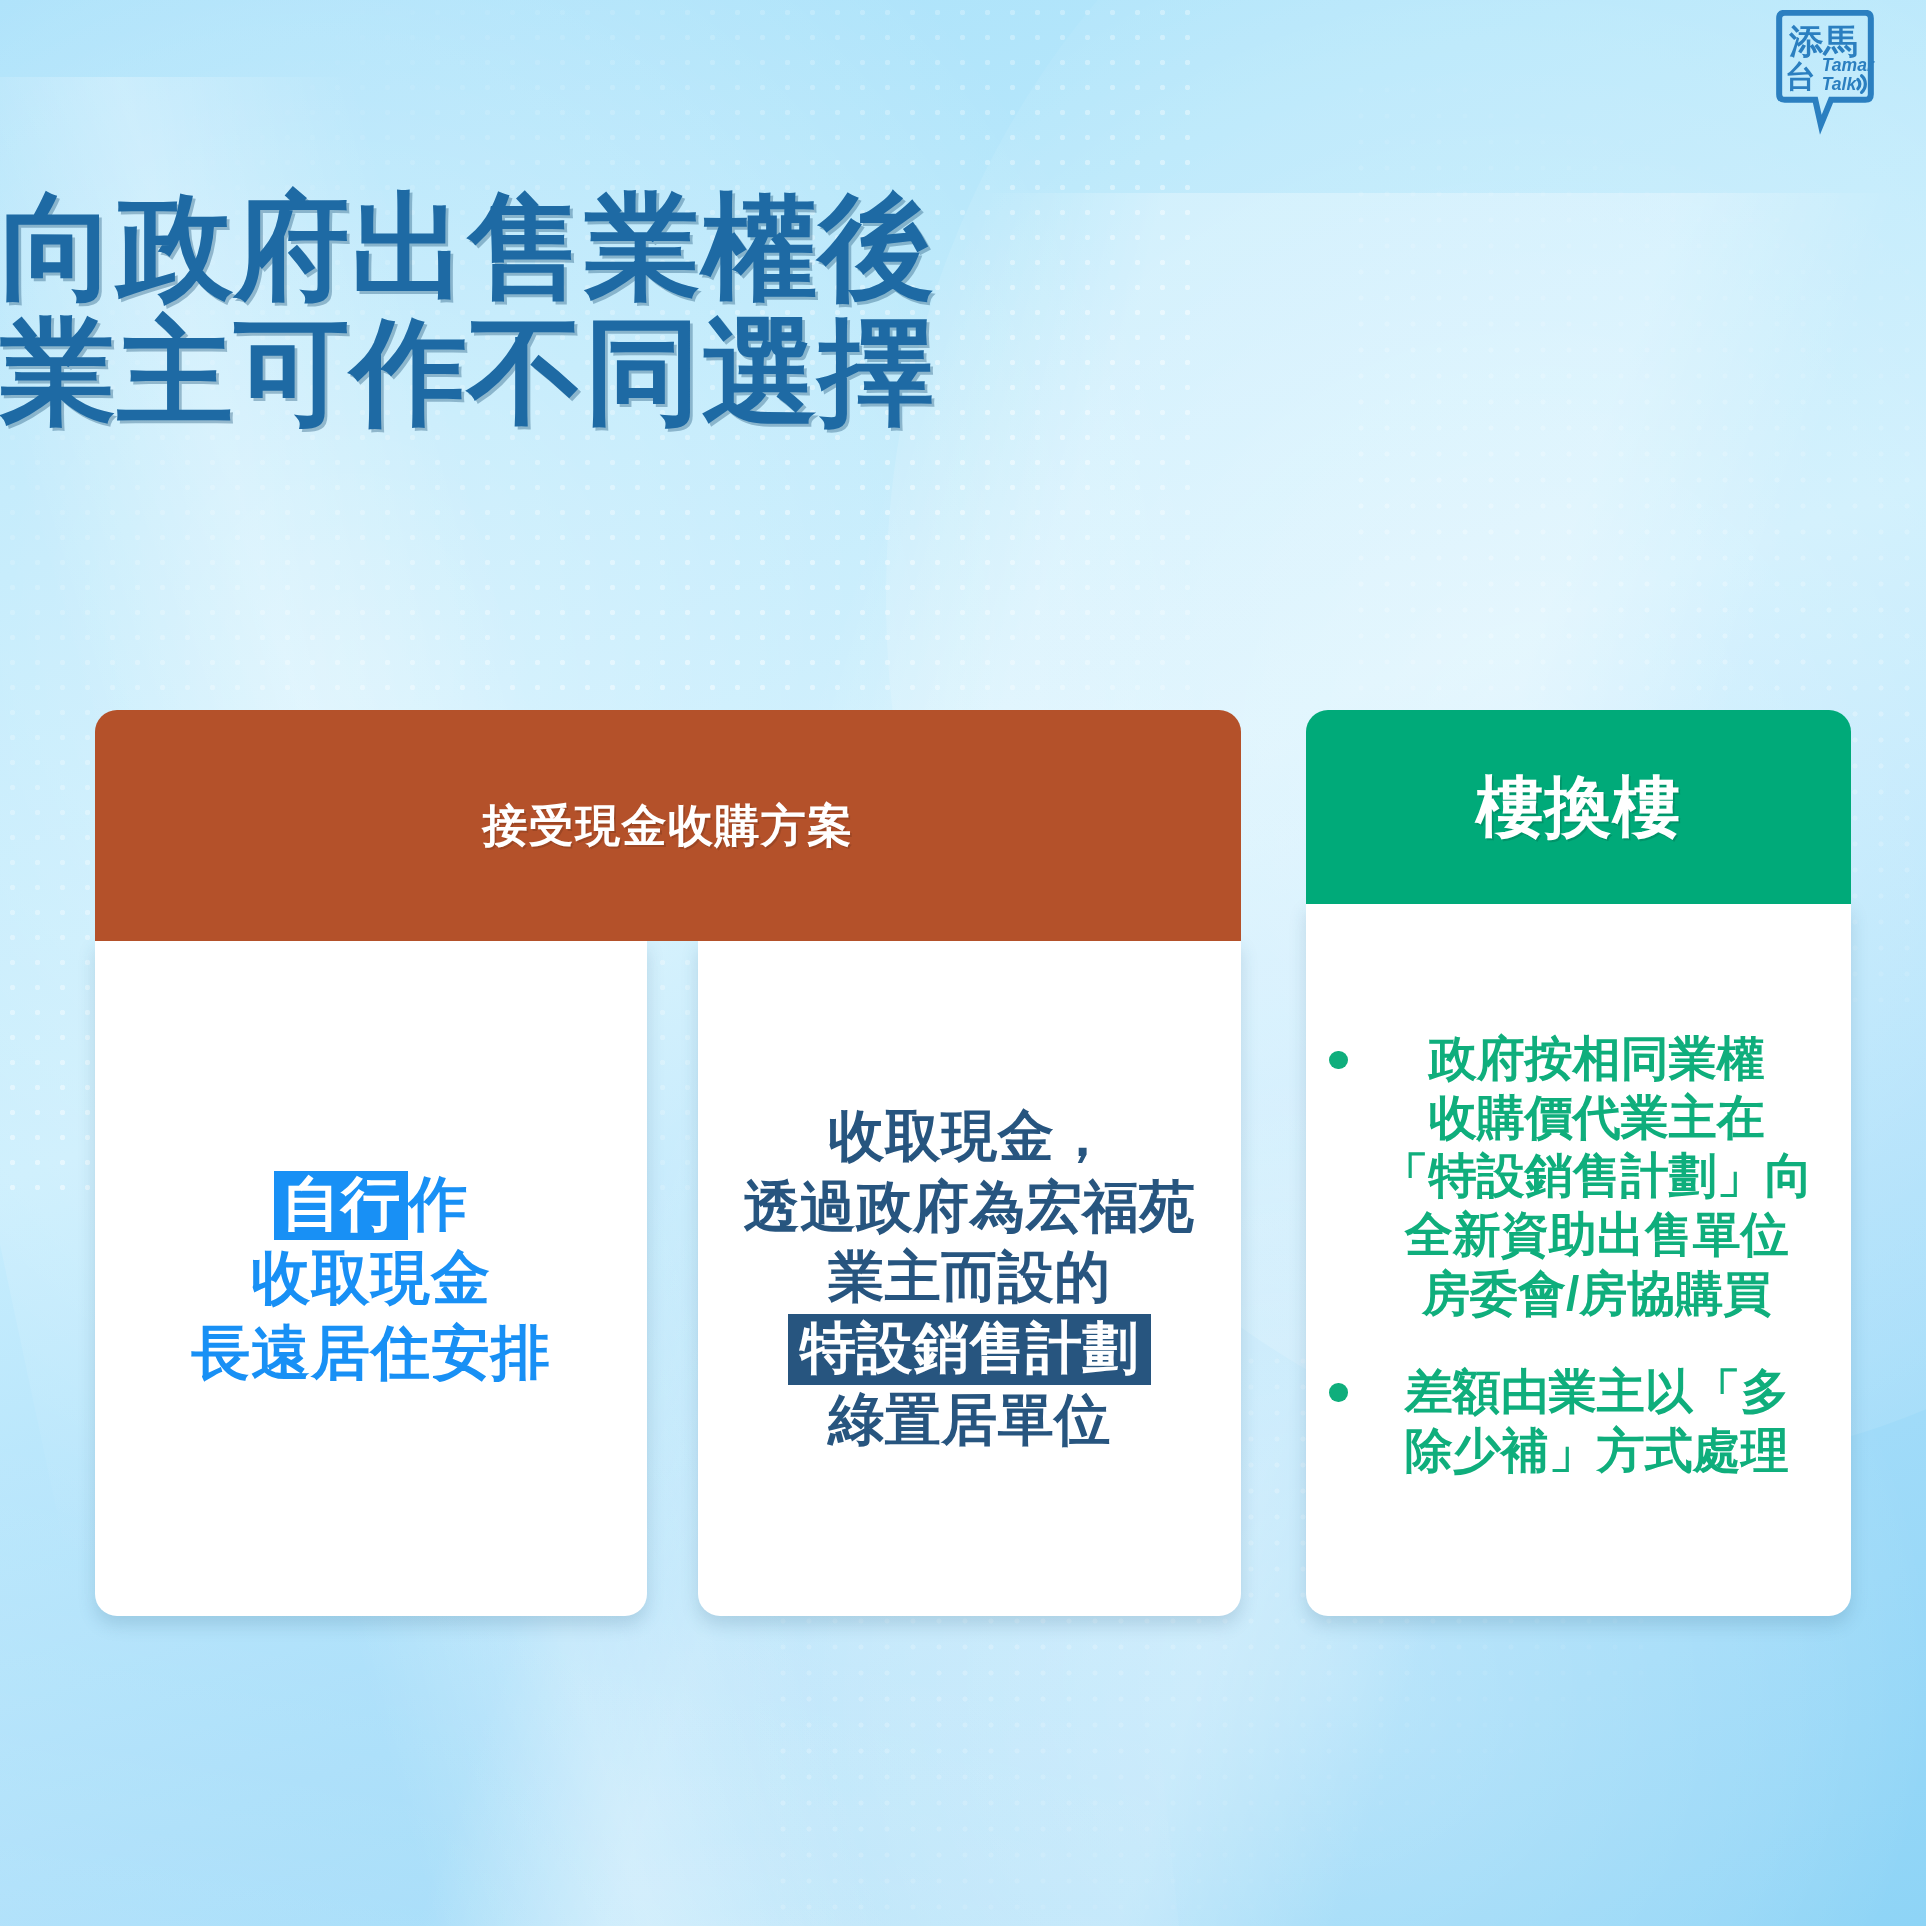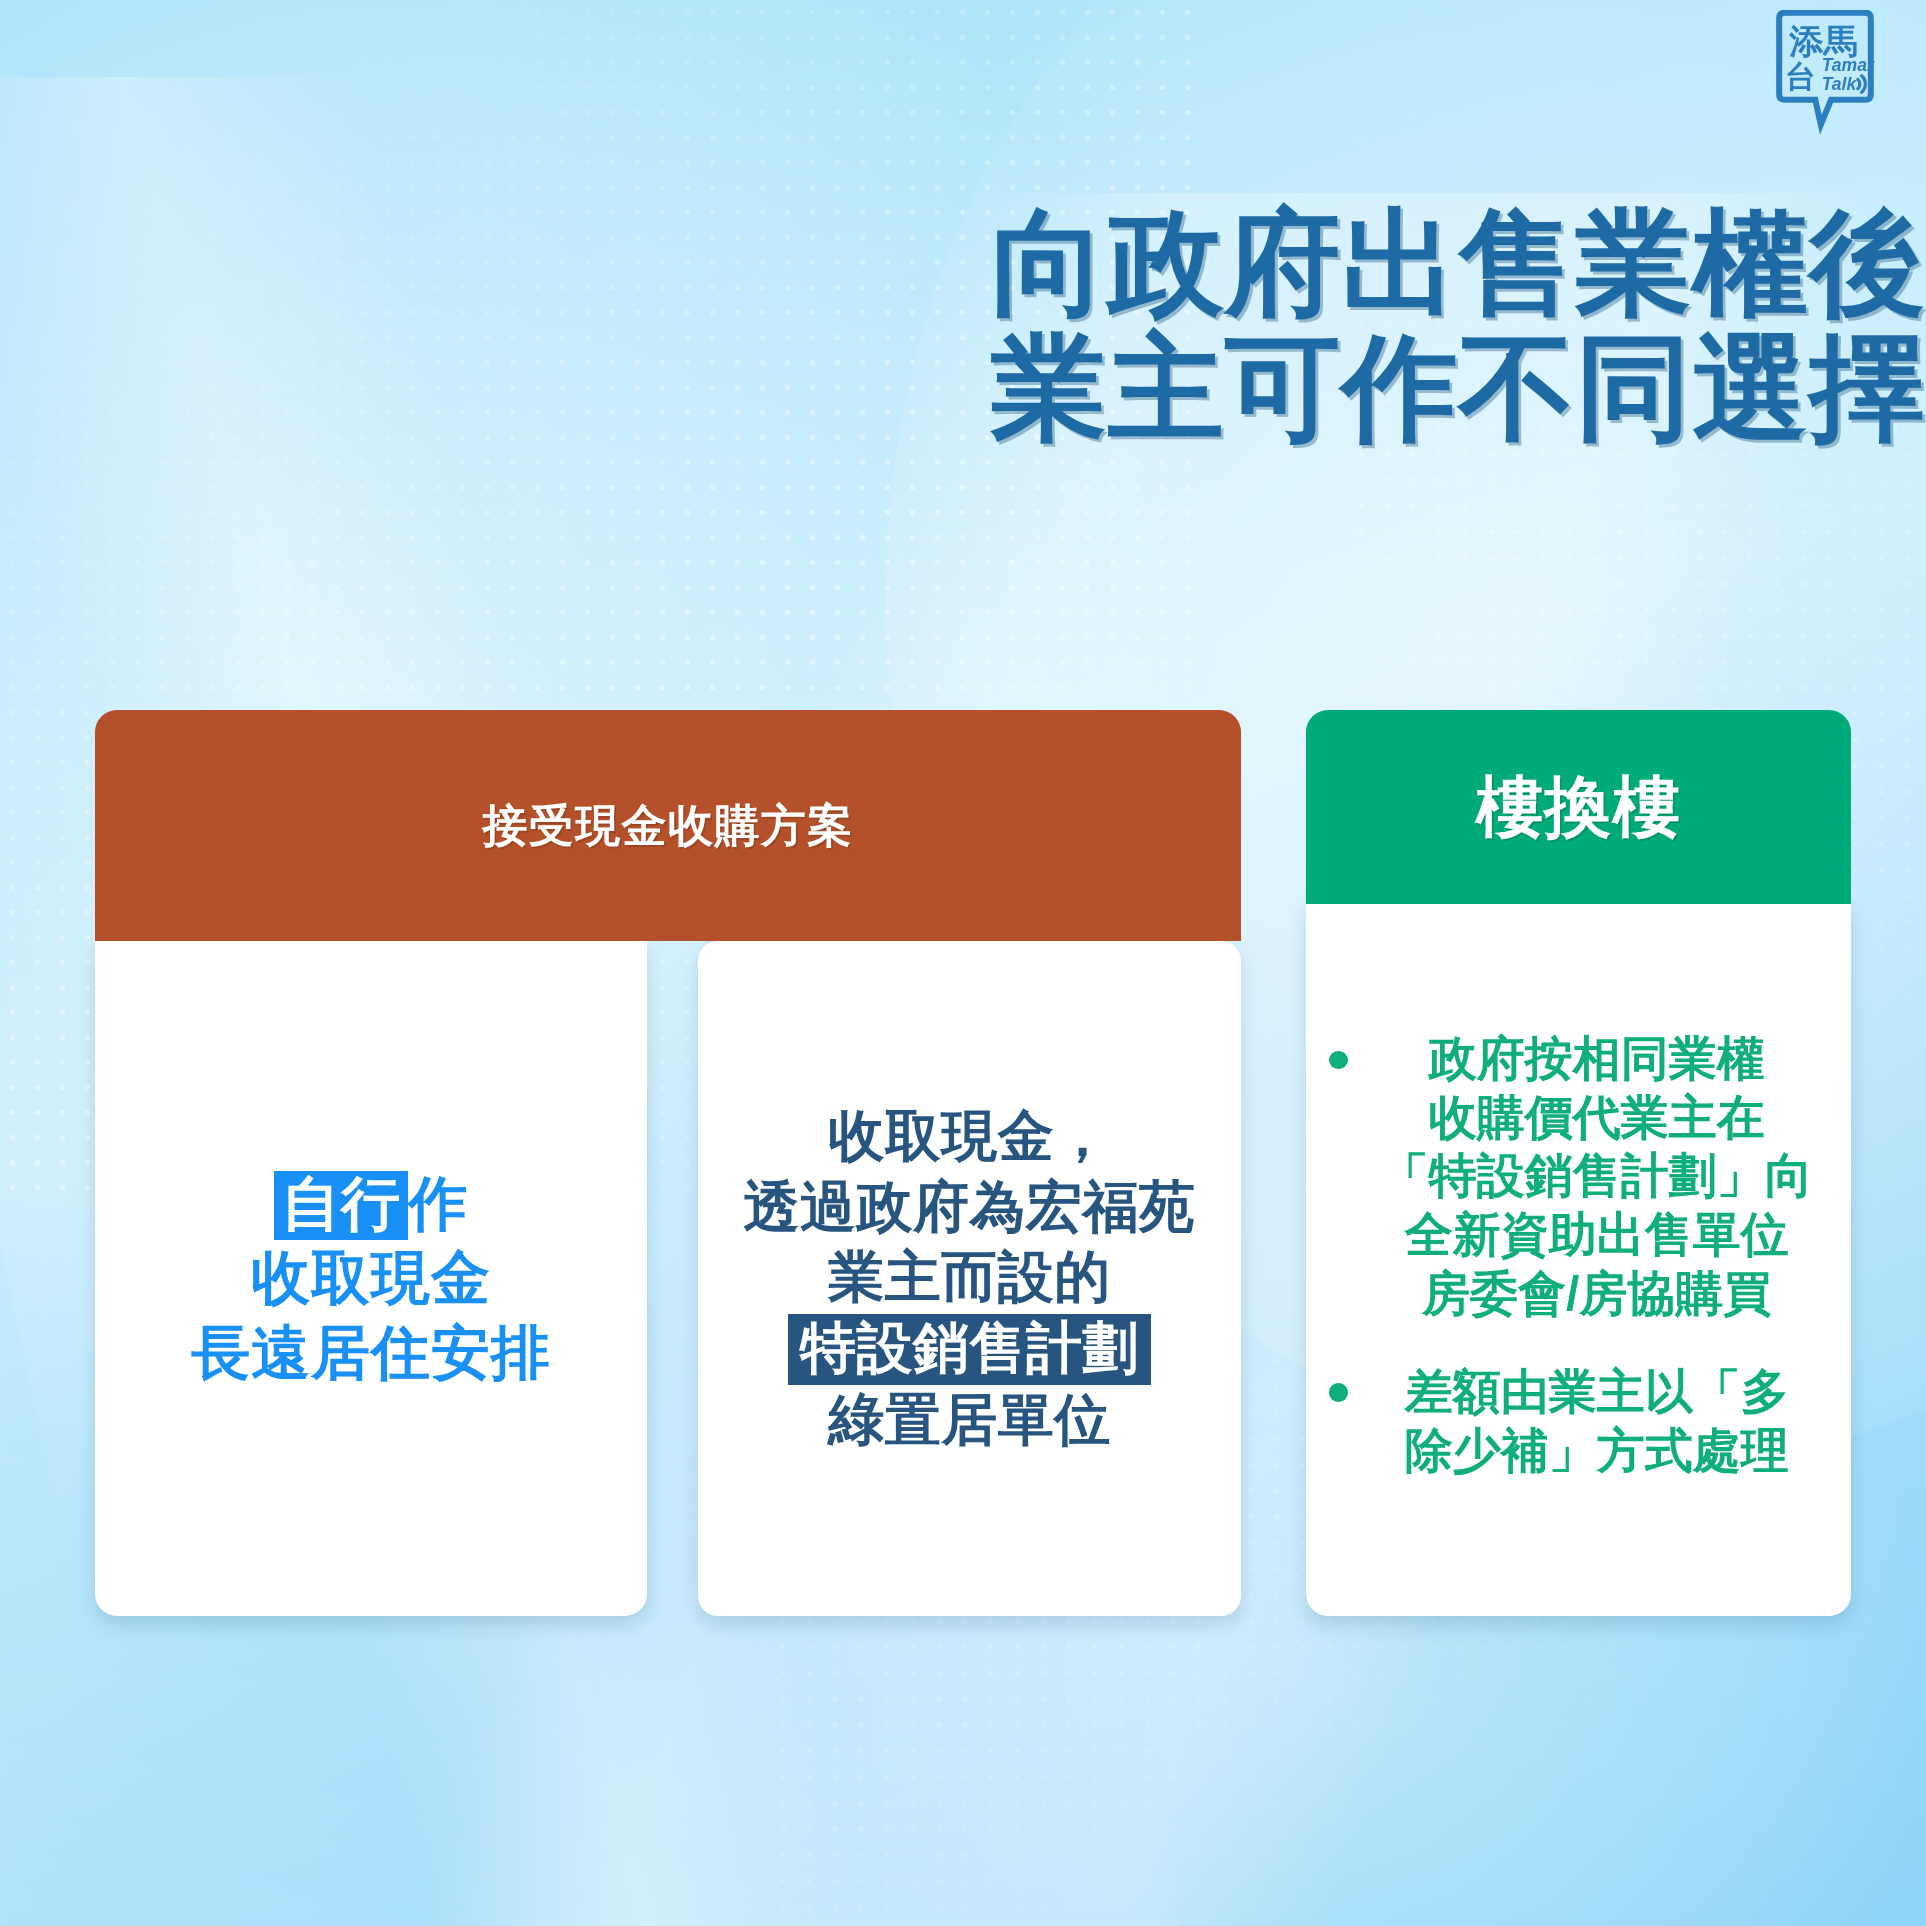--- a/index.html
+++ b/index.html
@@ -67,27 +67,26 @@
             mask-image:linear-gradient(330deg, rgba(0,0,0,0) 18%, rgba(0,0,0,.7) 60%, rgba(0,0,0,0) 96%);
     pointer-events:none;
   }
 
   
   #logo{position:absolute;right:43px;top:10.2px;width:116px;height:125px;}
   #logo svg{width:100%;height:100%;display:block;}
 
   
   #title{
-    position:absolute;left:0;right:0;top:202px;text-align:right;
+    position:absolute;left:0;right:0;top:185px;text-align:left;
     line-height:1.08;letter-spacing:0.9px;
     font-weight:bold;
     font-size:116px;
     color:#1e6aa4;
     text-shadow:2.8px 2.8px 0 rgba(18,72,112,.34);
-    font-family:Liberation Serif, serif;
   }
   #title .tline{display:block;white-space:nowrap;}
 
   
   #cards{
     position:absolute;left:95px;top:710px;width:1756px;height:906px;
     display:flex;align-items:stretch;gap:65px;
   }
   .panel{position:relative;display:flex;flex-direction:column;}
   .panel-cash{width:1146px;}
@@ -111,21 +110,21 @@
   }
   .wcard{
     position:relative;background:#ffffff;
     border-radius:0 0 22px 22px;
     box-shadow:0 8.3px 16.6px rgba(40,90,120,.18);
     display:flex;align-items:center;justify-content:center;
     padding:28px 18.5px;
     box-sizing:border-box;
   }
   .wcard-a{width:552px;}
-  .wcard-b{width:543px;border-radius:20px;}
+  .wcard-b{width:543px;}
   .wcard-full{
     flex:1 1 auto;background:#ffffff;border-radius:0 0 22px 22px;
     box-shadow:0 8.3px 16.6px rgba(40,90,120,.18);
     display:flex;flex-direction:column;justify-content:center;
     padding:18.5px 20.3px 28px 20.3px;box-sizing:border-box;
   }
 
   
   .txt{text-align:center;font-weight:bold;line-height:1.26;}
   .txt-blue{color:#1890f5;font-size:59px;letter-spacing:0.9px;}

